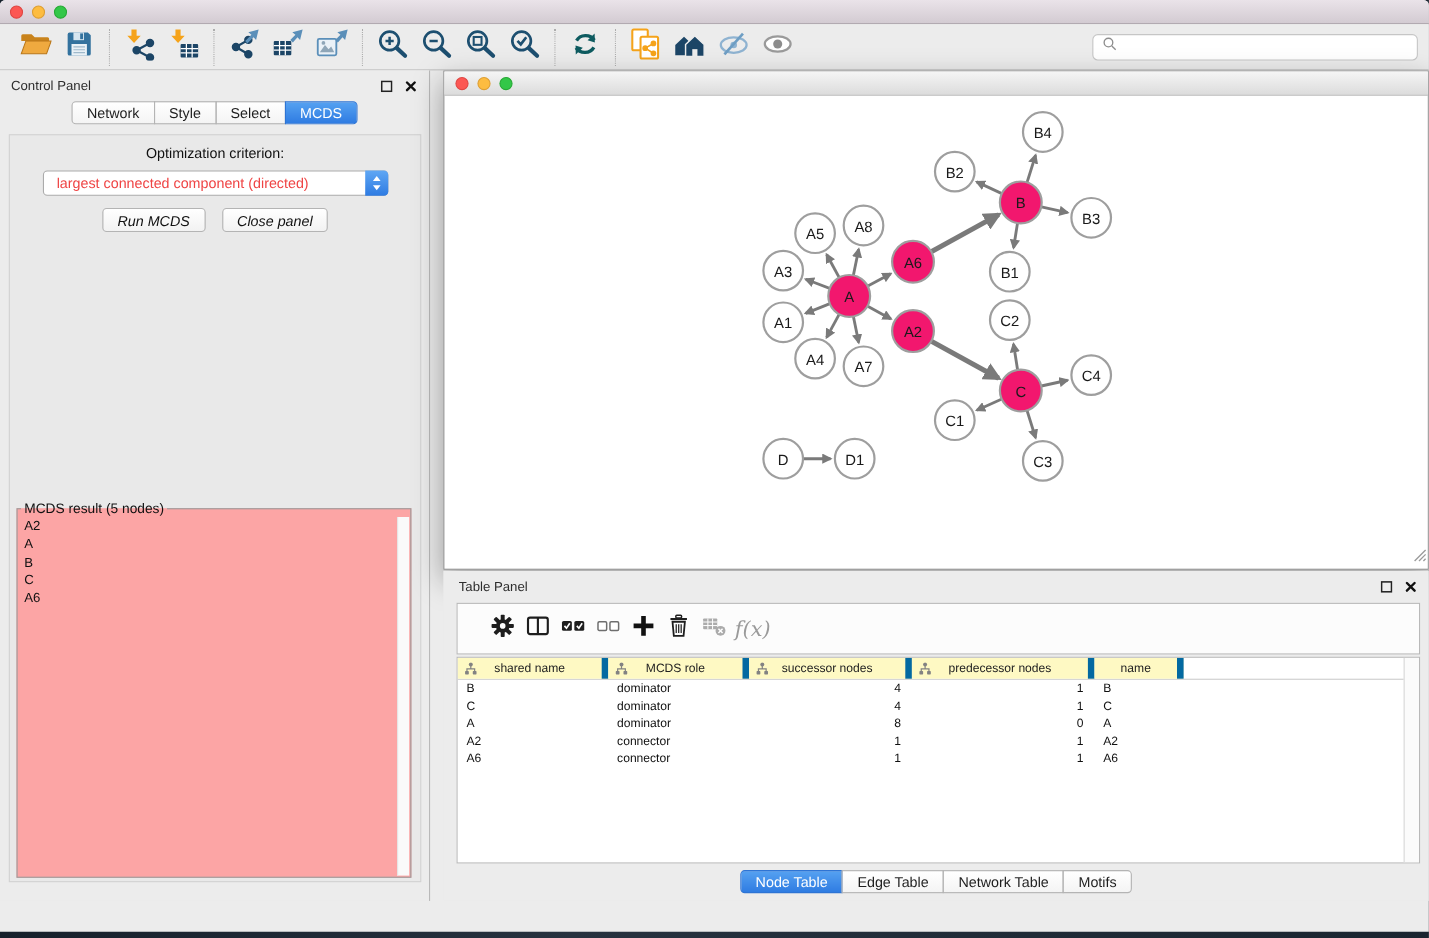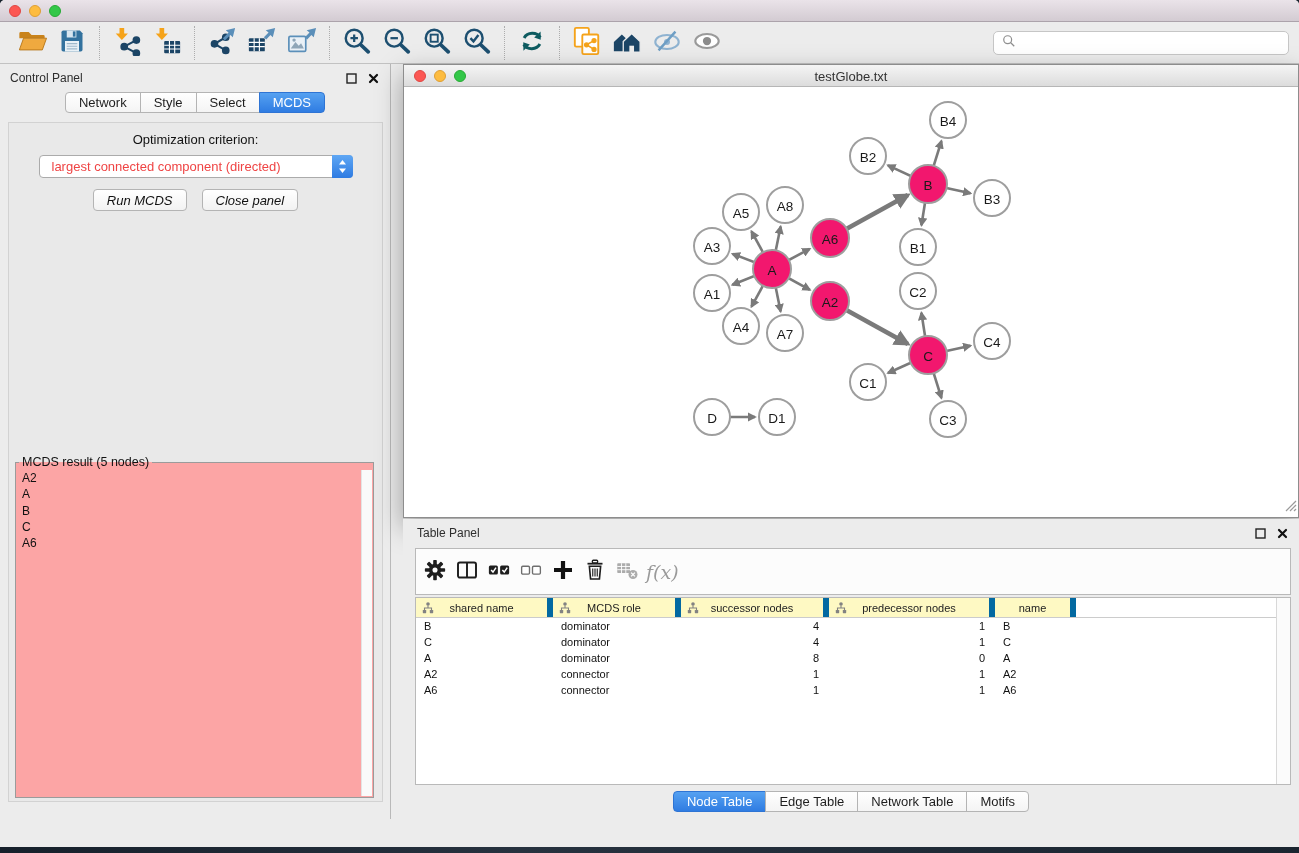--- a/index.html
+++ b/index.html
@@ -77,21 +77,21 @@
   .nw-titlebar { position:absolute; left:0; right:0; top:0; height:22px;
     background:linear-gradient(#F5F5F5,#DCDCDC); border-bottom:1px solid #B6B6B6; }
   .nw-traffic { position:absolute; left:10px; top:5px; display:flex; gap:8px; }
   .nw-title { position:absolute; left:0; right:0; top:4px; text-align:center; font-size:13px; color:#333; }
   .nw-canvas { position:absolute; left:0; top:22px; width:894px; height:430px; }
   .nw-grip { position:absolute; right:1px; bottom:1px; }
 
   
   .table-panel { position:absolute; left:403px; top:519px; width:896px; height:300px; background:#ECECEC; }
   .tp-toolbar { position:absolute; left:12px; top:29px; width:876px; height:47px; background:#FCFCFC;
-    border:1px solid #B9B9B9; display:flex; align-items:center; padding-left:4px; gap:2px; }
+    border:1px solid #B9B9B9; display:flex; align-items:center; padding-left:26px; gap:2px; }
   .tp-icon { width:30px; height:30px; display:flex; align-items:center; justify-content:center; }
   .fx-label { font-family:"DejaVu Serif","Liberation Serif",serif; font-style:italic;
     font-size:19px; color:#9A9A9A; margin-left:2px; }
   .tp-table { position:absolute; left:12px; top:78px; width:876px; height:188px; background:#fff;
     border:1px solid #B9B9B9; overflow:hidden; }
   .t-header { display:flex; border-bottom:1px solid #CCCCCC; height:20px; }
   .th { display:flex; align-items:center; justify-content:center; background:#fef9c3;
     border-right:6px solid #0369a1; font-size:11px; color:#222; position:relative; flex:0 0 auto; }
   .th .tree-ic { position:absolute; left:6px; top:4px; line-height:0; }
   .tr { display:flex; height:16px; align-items:center; }
@@ -329,21 +329,20 @@
     </div>
   </div>
 
   <div class="network-window">
     <div class="nw-titlebar">
       <div class="nw-traffic">
         <span class="tl tl-red"></span>
         <span class="tl tl-yellow"></span>
         <span class="tl tl-green"></span>
       </div>
-      <div class="nw-title">testGlobe.txt</div>
     </div>
     <svg class="nw-canvas" id="net-svg" viewBox="0 0 894 430">
       <defs>
         <marker id="arrowhead" viewBox="0 0 10 10" refX="8" refY="5" markerWidth="3.6" markerHeight="3.6" orient="auto">
           <path d="M0 0 L10 5 L0 10 z" fill="#7A7A7A"></path>
         </marker>
       </defs>
     <line x1="368" y1="182" x2="328.4264871994757" y2="197.8294051202097" stroke="#7A7A7A" stroke-width="2.6" marker-end="url(#arrowhead)"></line>
         <line x1="368" y1="182" x2="328.5424145806451" y2="166.87459225591394" stroke="#7A7A7A" stroke-width="2.6" marker-end="url(#arrowhead)"></line>
         <line x1="368" y1="182" x2="347.51098283201964" y2="219.67335414757676" stroke="#7A7A7A" stroke-width="2.6" marker-end="url(#arrowhead)"></line>

